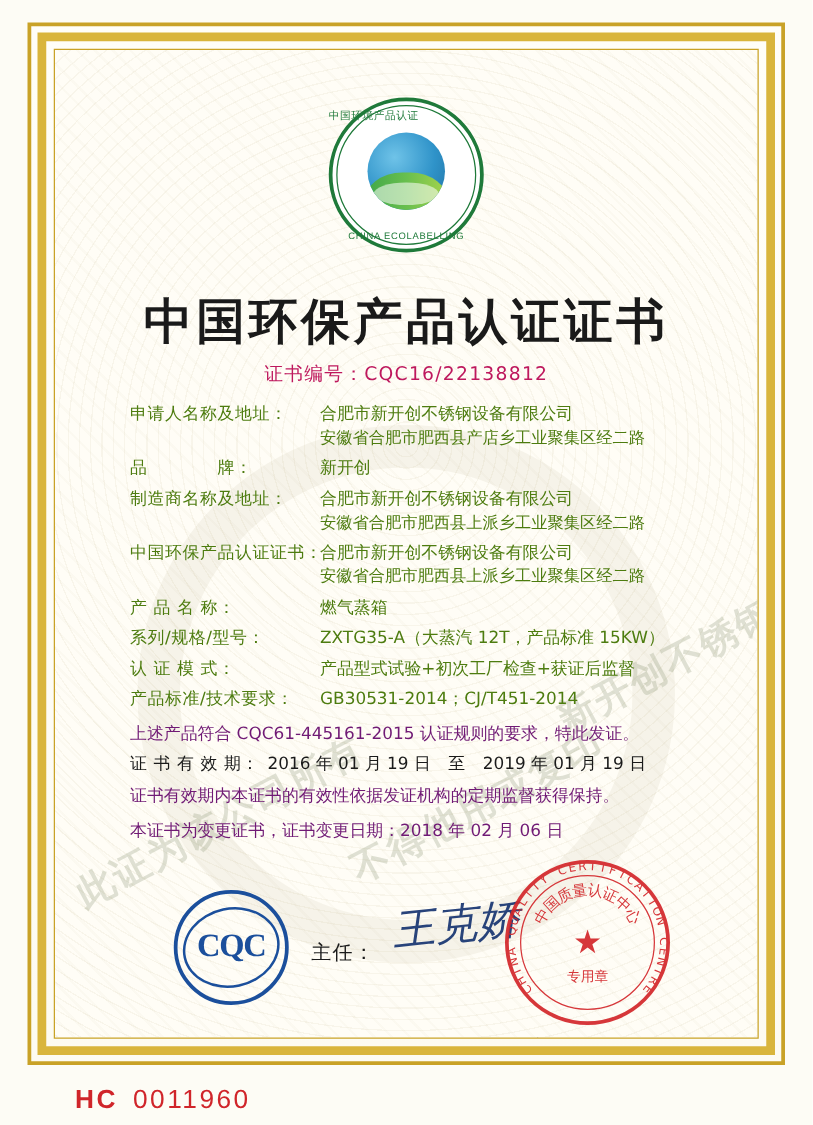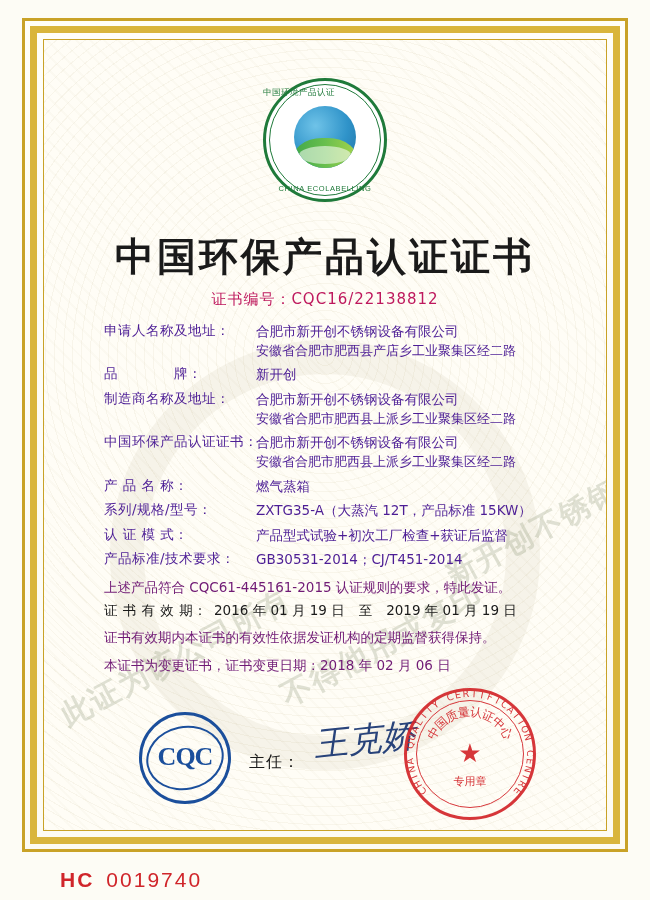--- a/index.html
+++ b/index.html
@@ -206,21 +206,21 @@
     position: absolute;
     left: 60px;
     top: 282px;
     width: 530px;
   }
   .row {
     display: flex;
     align-items: flex-start;
     margin-bottom: 5px;
     font-size: 13.5px;
-    color: #4c1d95;
+    color: #4d7c0f;
     font-family: "DejaVu Sans", sans-serif;
   }
   .label {
     width: 152px;
     flex: 0 0 152px;
     letter-spacing: 0.5px;
     white-space: nowrap;
   }
   .value {
     flex: 1;
@@ -546,15 +546,15 @@
             <div class="seal-char" style="font-size: 12px; transform: rotate(60deg) translate(0px, -42px) rotate(0deg);">心</div>
           </div>
 
         <div class="org-name">中国质量认证中心</div>
 
       </div>
     </div>
   </div>
 
   <div class="serial">
-    <span class="prefix">HC</span><span>0019740</span>
+    <span class="prefix">HC</span><span>0011960</span>
   </div>
 </div>
 
 </body></html>

